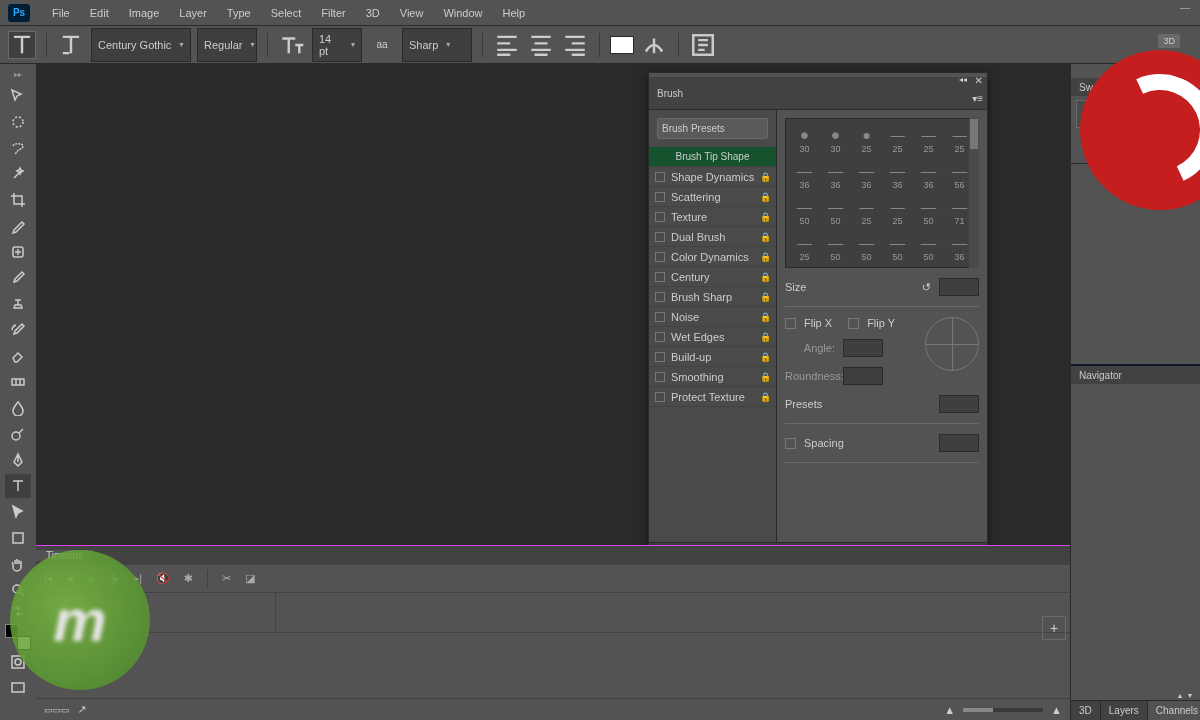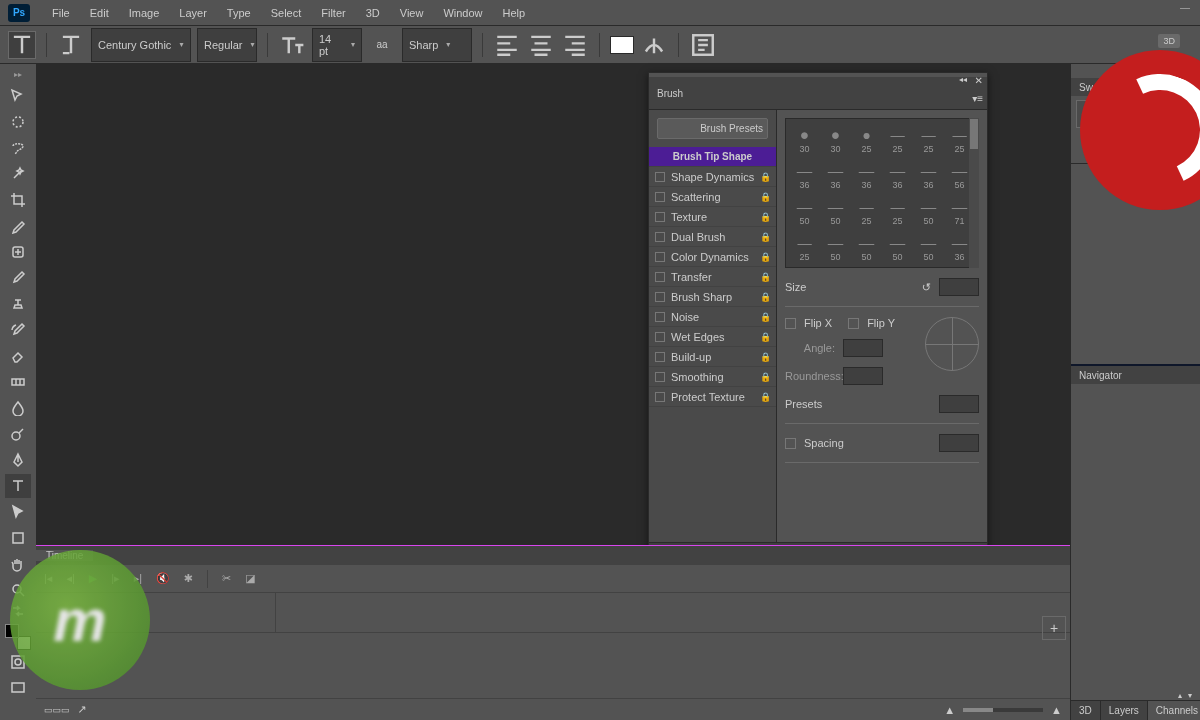--- a/index.html
+++ b/index.html
@@ -21,25 +21,25 @@
 .tool svg{width:16px;height:16px}
 .fg-bg{width:26px;height:26px;position:relative;margin-top:4px}
 .fg-bg .bg{position:absolute;bottom:0;right:0;width:14px;height:14px;background:#fff;border:1px solid #000}
 .fg-bg .fg{position:absolute;top:0;left:0;width:14px;height:14px;background:#000;border:1px solid #888}
 .brush-panel{position:absolute;top:72px;left:648px;width:340px;height:558px;background:#535353;border:1px solid #2a2a2a;box-shadow:0 2px 8px rgba(0,0,0,0.5)}
 .panel-title{height:20px;background:#424242;display:flex;align-items:center;padding:16px 8px;font-size:10px;border-bottom:1px solid #2a2a2a}
 .panel-close{position:absolute;right:4px;top:2px;cursor:pointer;font-size:10px}
 .panel-collapse{position:absolute;right:20px;top:2px;cursor:pointer;font-size:8px}
 .brush-body{display:flex;height:432px}
 .brush-left{width:128px;background:#4a4a4a;border-right:1px solid #2a2a2a;display:flex;flex-direction:column}
-.brush-presets-btn{margin:8px;padding:4px;text-align:right;background:#5a5a5a;border:1px solid #6a6a6a;cursor:pointer;border-radius:2px;font-size:10px}
+.brush-presets-btn{margin:8px;padding:4px;text-align:left;background:#5a5a5a;border:1px solid #6a6a6a;cursor:pointer;border-radius:2px;font-size:10px}
 .brush-option{height:20px;display:flex;align-items:center;padding:0 6px;border-bottom:1px solid #424242;cursor:pointer;font-size:10px;position:relative}
 .brush-option .check{width:10px;height:10px;border:1px solid #777;margin-right:6px}
 .brush-option .lock{position:absolute;right:4px;font-size:9px;color:#888}
-.brush-option.header{background:#4c1d95;font-weight:bold;justify-content:center}
+.brush-option.header{background:#14532d;font-weight:normal;justify-content:center}
 .brush-right{flex:1;padding:8px;display:flex;flex-direction:column}
 .brush-grid{display:grid;grid-template-columns:repeat(6,1fr);gap:2px;background:#3f3f3f;padding:4px;border:1px solid #2a2a2a;max-height:150px;overflow:hidden;position:relative}
 .brush-cell{height:34px;display:flex;flex-direction:column;align-items:center;justify-content:center;cursor:pointer}
 .brush-dot{width:16px;height:16px;display:flex;align-items:center;justify-content:center}
 .brush-num{font-size:9px;color:#999;margin-top:1px}
 .brush-scroll{position:absolute;right:0;top:0;bottom:0;width:10px;background:#4a4a4a}
 .brush-scroll-thumb{width:8px;height:30px;background:#777;margin:1px}
 .brush-controls{margin-top:10px;display:flex;flex-direction:column;gap:10px}
 .ctrl-row{display:flex;align-items:center;gap:8px;font-size:10px}
 .ctrl-label{width:50px;text-align:right;color:#999}
@@ -313,21 +313,21 @@
           <span>Dual Brush</span>
           <span class="lock">🔒</span>
         </div>
       <div class="brush-option">
           <span class="check"></span>
           <span>Color Dynamics</span>
           <span class="lock">🔒</span>
         </div>
       <div class="brush-option">
           <span class="check"></span>
-          <span>Transfer</span>
+          <span>Century</span>
           <span class="lock">🔒</span>
         </div>
       <div class="brush-option">
           <span class="check"></span>
           <span>Brush Sharp</span>
           <span class="lock">🔒</span>
         </div>
       <div class="brush-option">
           <span class="check"></span>
           <span>Noise</span>

